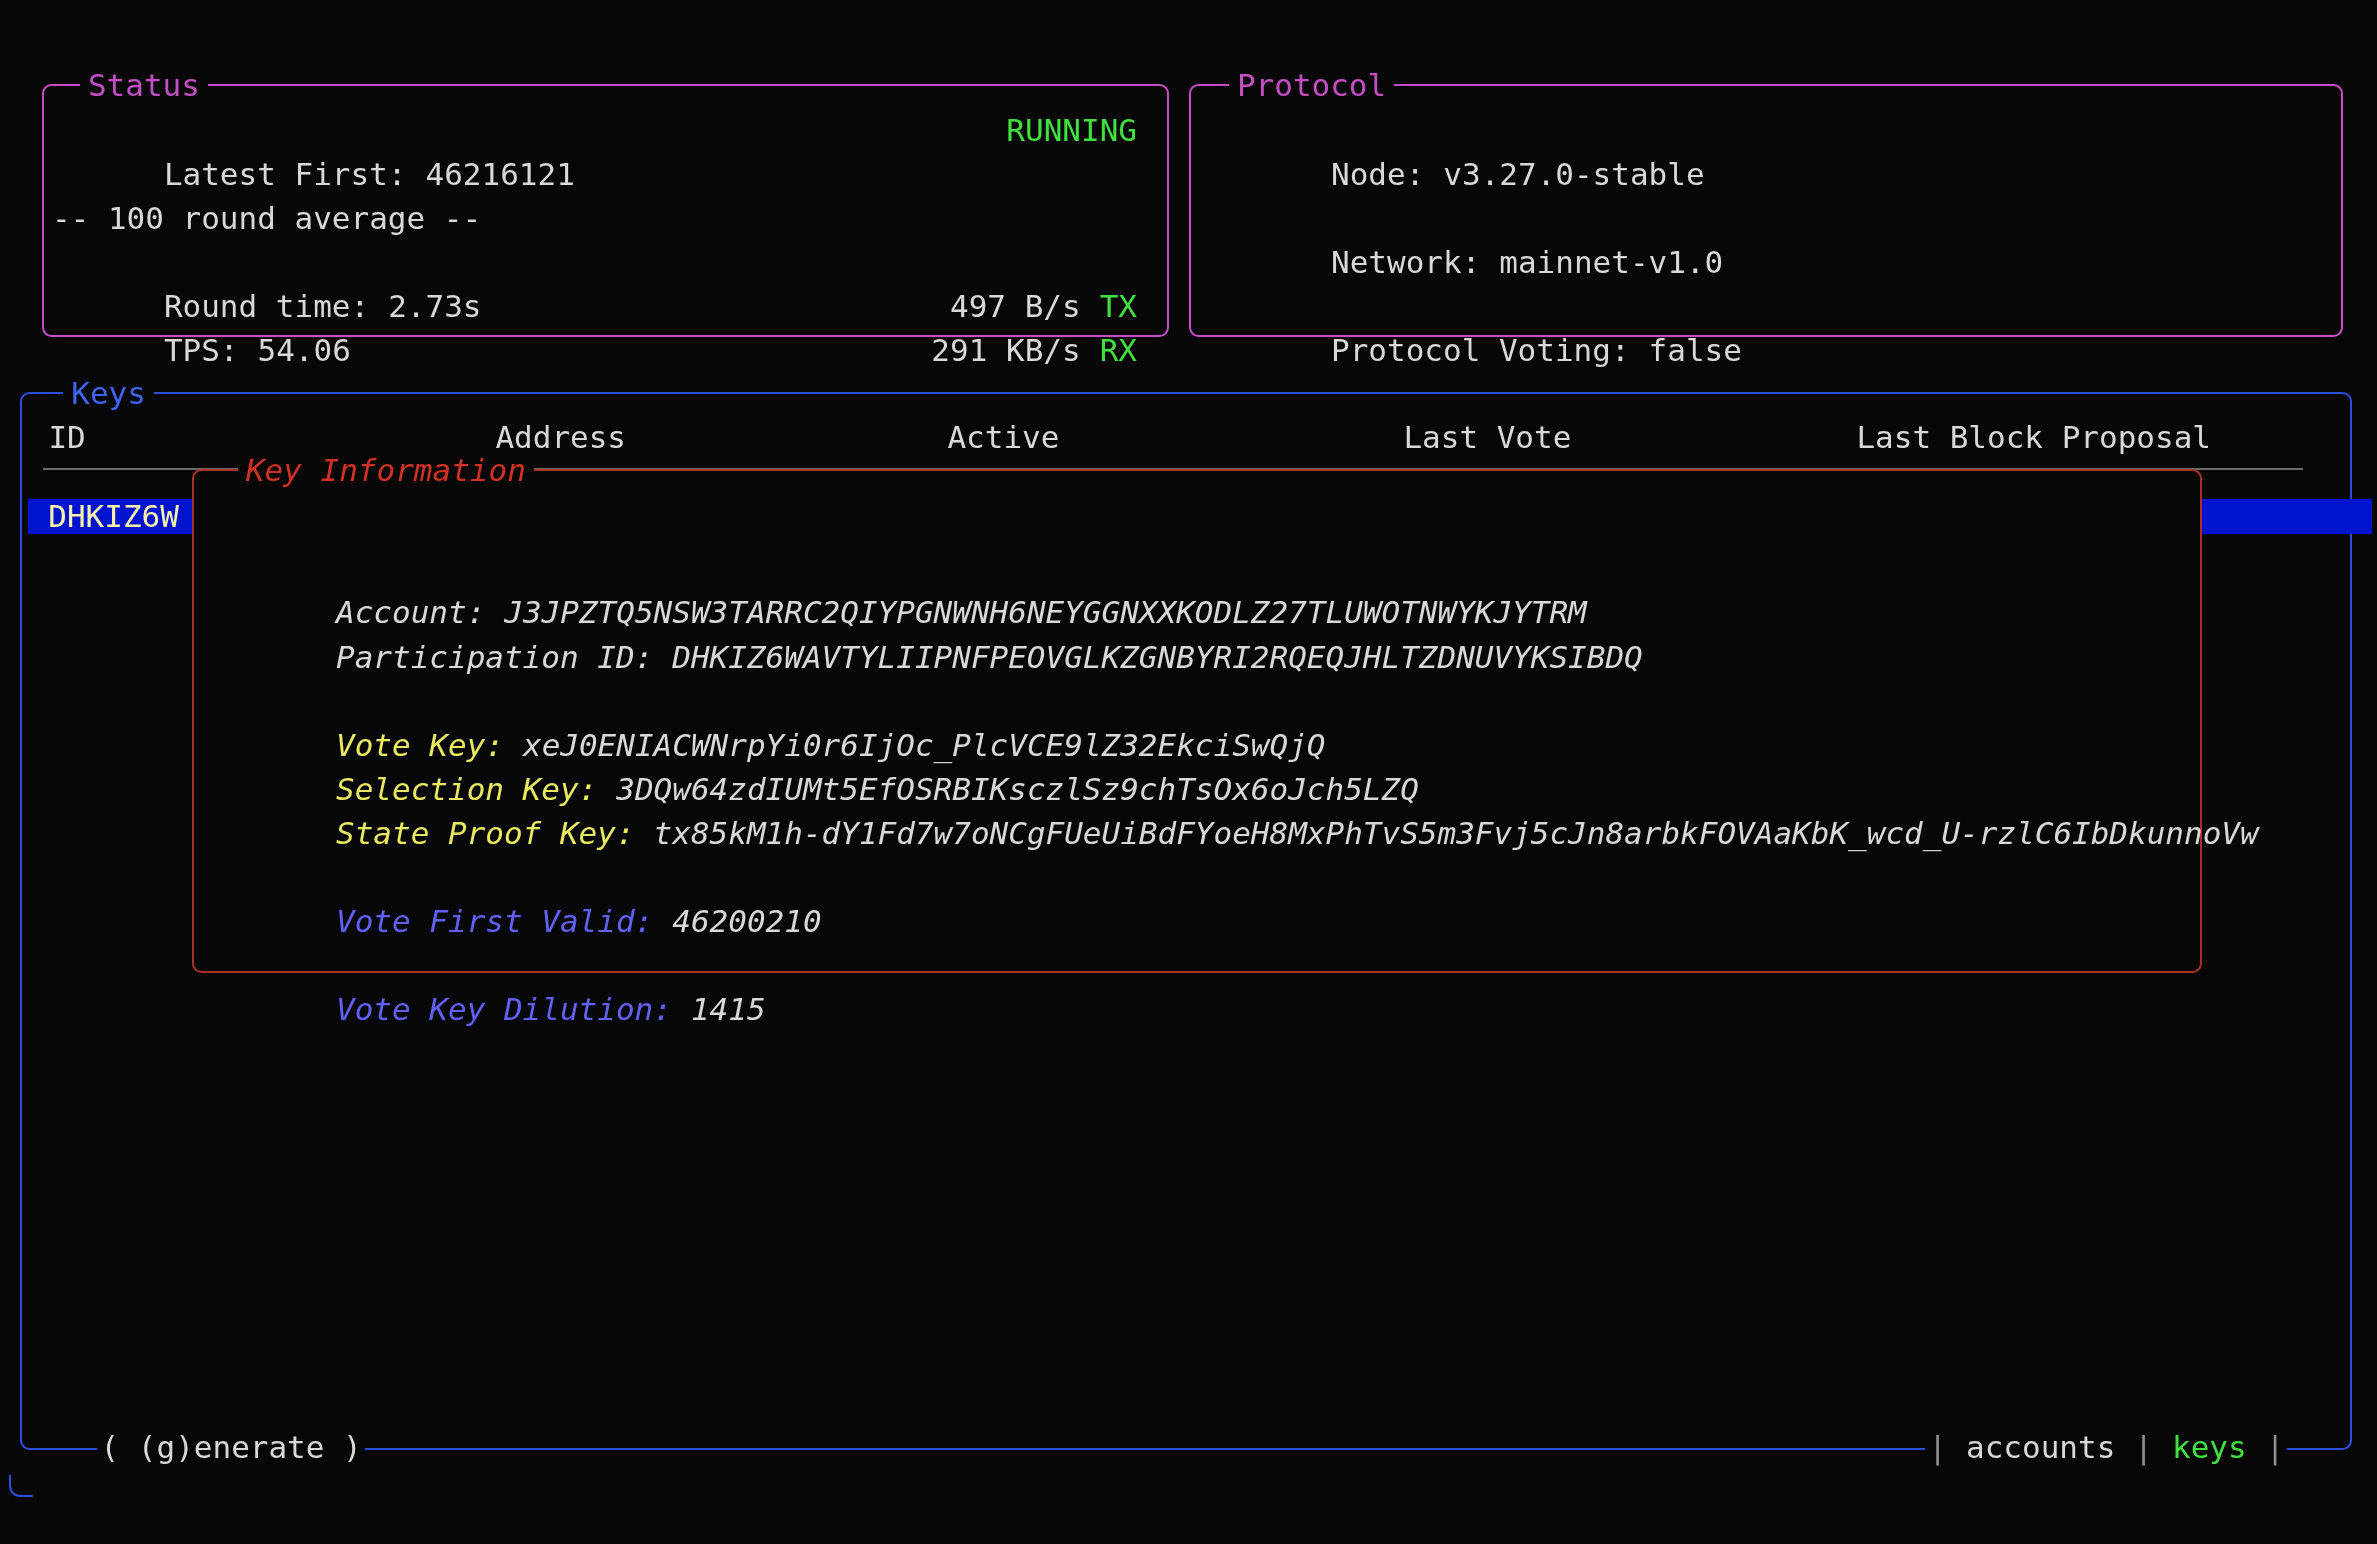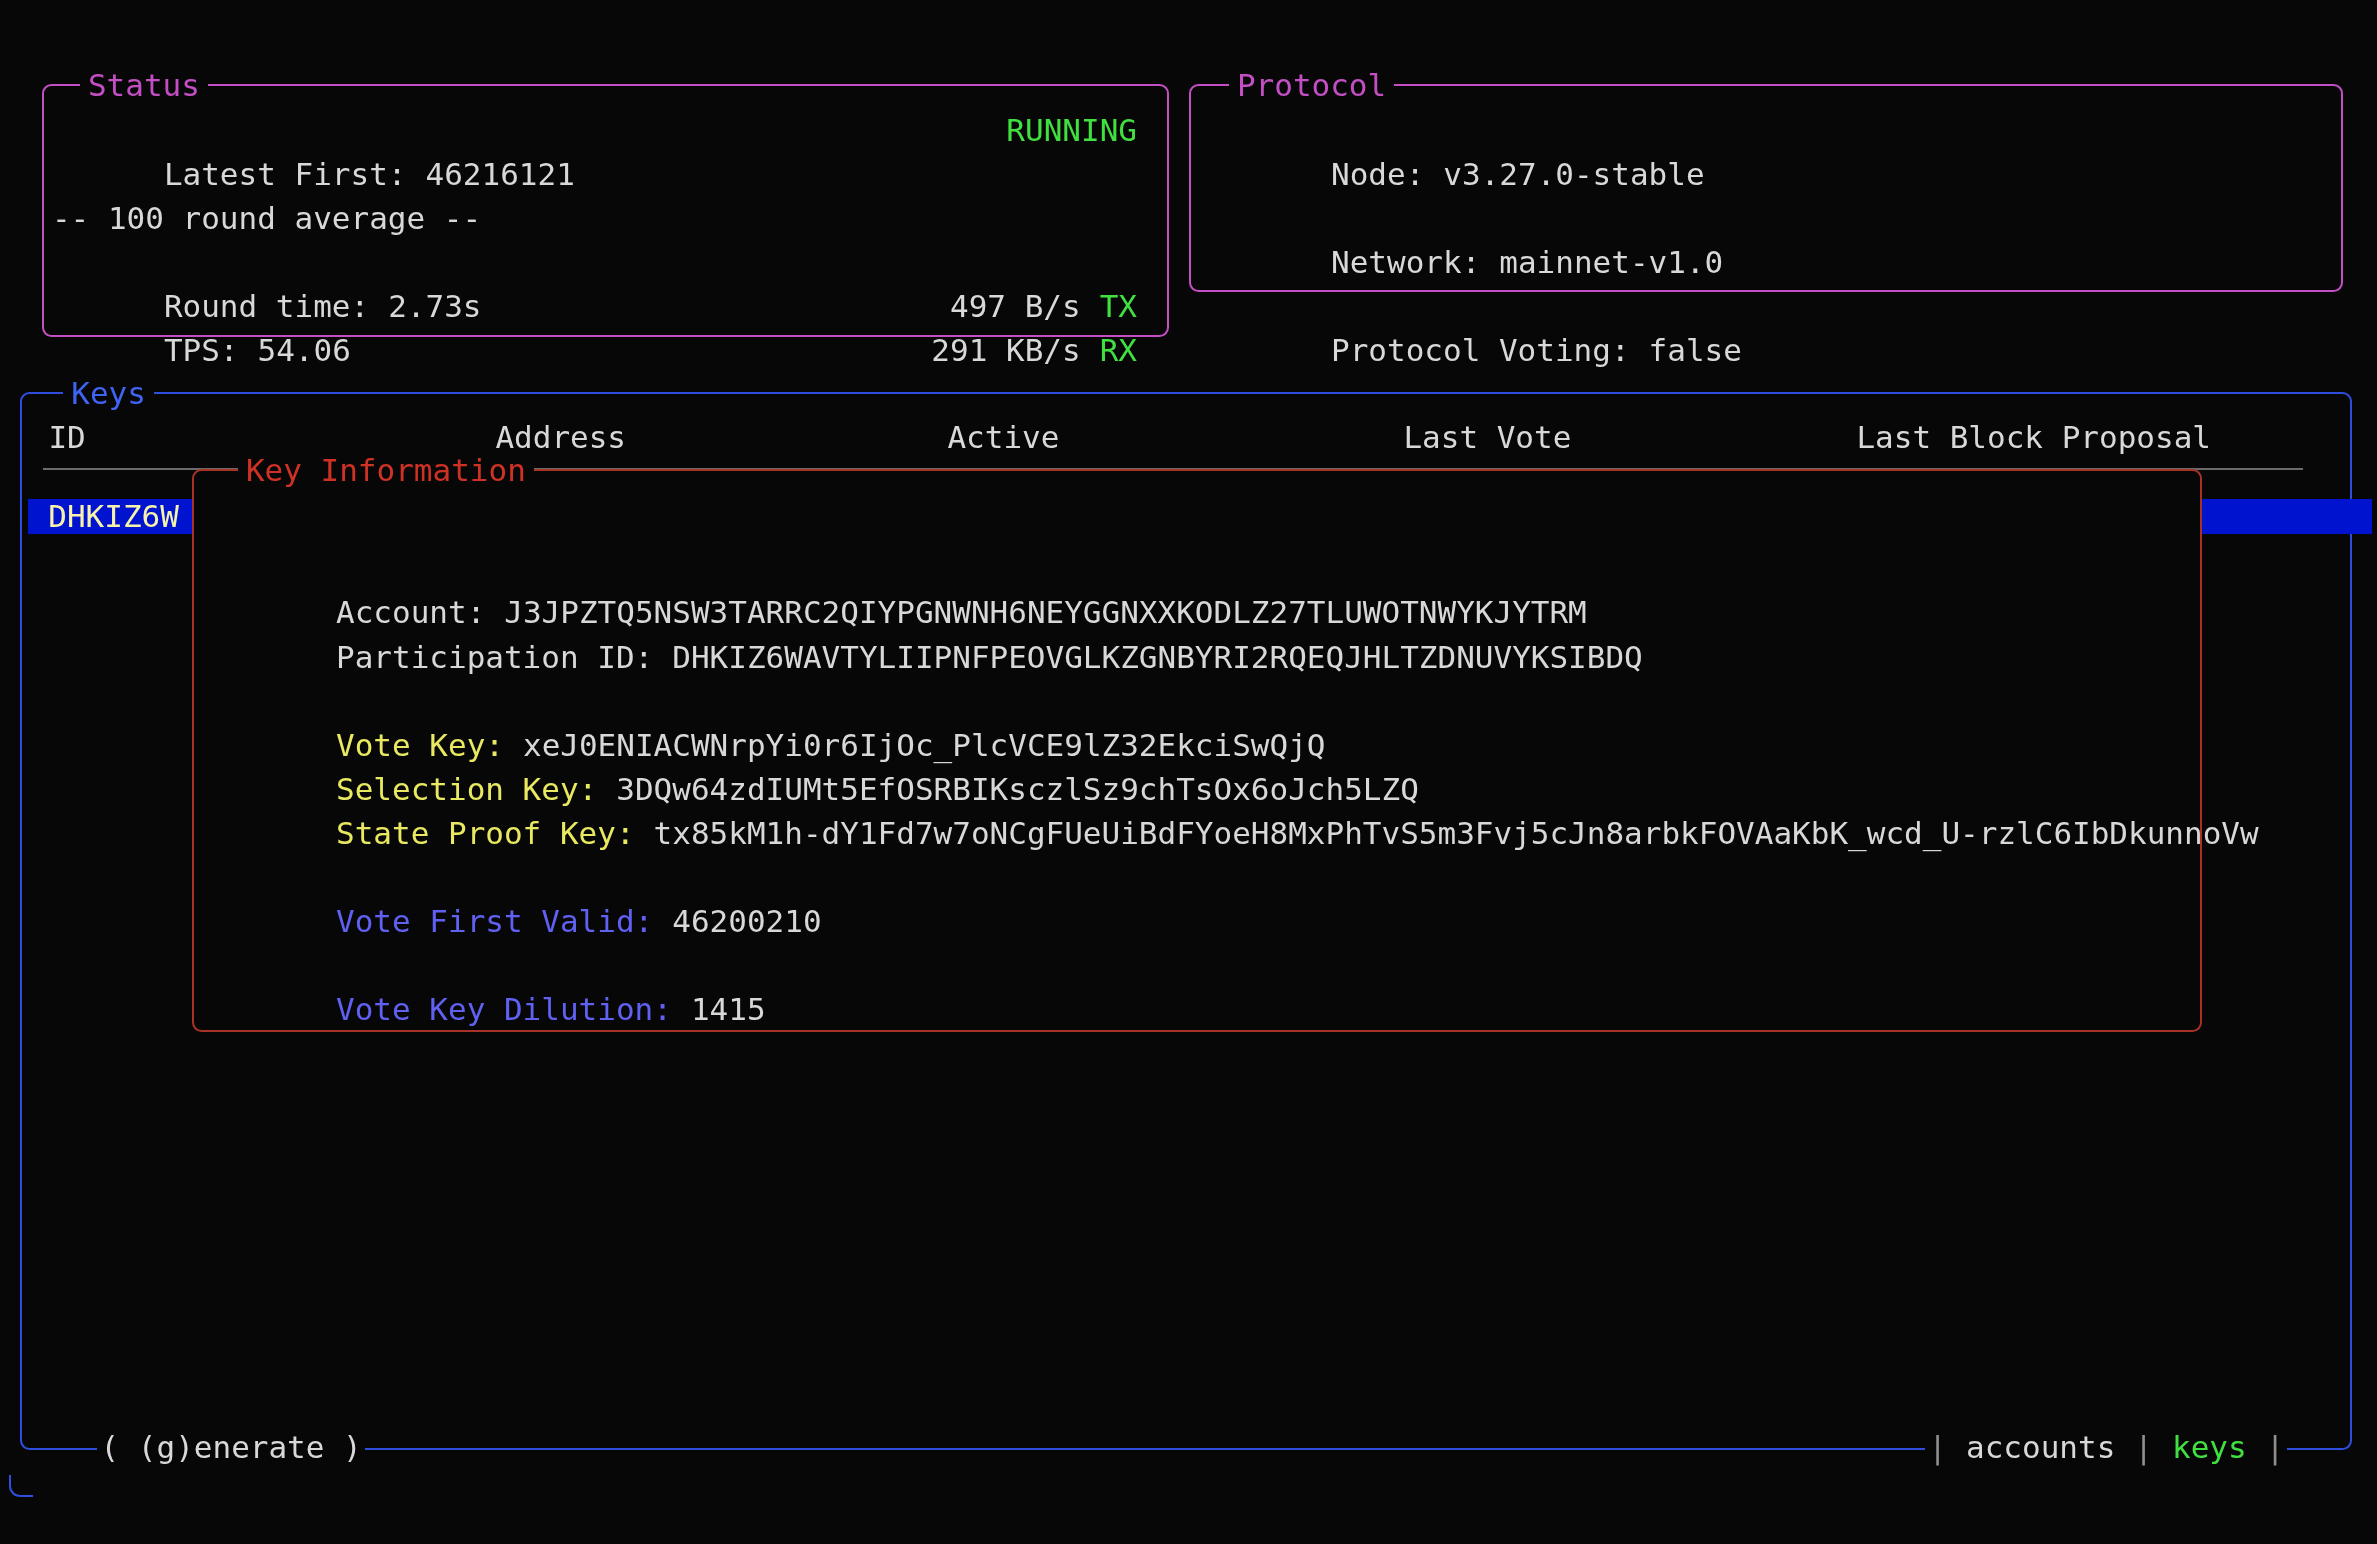--- a/index.html
+++ b/index.html
@@ -23,42 +23,42 @@
     padding:0 7.9px; white-space:pre;
   }
   .line{position:absolute; line-height:44px; white-space:pre;}
   .line .val{margin-left:19px;}
   .right{text-align:right;}
   .hl-green{color:var(--c-green);}
   .accent-gap{margin-left:19px;}
   
   .status-box{left:42px; top:84px; width:1127px; height:253px; border-color:var(--c-magenta);}
   .status-box .box-title{left:36px; color:var(--c-magenta);}
-  .protocol-box{left:1189px; top:84px; width:1154px; height:208px; border-color:var(--c-magenta);}
+  .protocol-box{left:1189px; top:84px; width:1154px; height:253px; border-color:var(--c-magenta);}
   .protocol-box .box-title{left:38px; color:var(--c-magenta);}
   
   .keys-box{left:20.4px; top:392px; width:2332px; height:1058px; border-color:var(--c-blue);}
   .keys-box .box-title{left:41px; color:var(--c-blue_bright);}
   .th{position:absolute; top:21px; line-height:44px; white-space:pre; color:var(--c-white);}
   .header-divider{position:absolute; left:21px; top:74px; width:2260px; height:2.4px; background:var(--c-divider);}
   .sel-row{
     position:absolute; left:5.5px; top:105px; width:2344px; height:35px;
     background:var(--c-selection_bg); z-index:1;
   }
   .sel-row .cell{position:absolute; left:20.4px; line-height:35px; color:var(--c-selection_text); white-space:pre;}
   .bar-item{position:absolute; line-height:44px; background:var(--c-bg); white-space:pre; padding:0 3.1px;}
   .gen-btn{left:75px; top:1031px; color:var(--c-white); cursor:pointer;}
   .tabs{right:63px; top:1031px; display:flex; gap:19px;}
   .tabs .pipe{color:var(--c-gray);}
   .tabs .tab{color:var(--c-white); cursor:pointer;}
   .tabs .tab.active{color:var(--c-green);}
   
   .modal{
-    position:absolute; left:192px; top:469px; width:2010px; height:563px;
-    border:2.4px solid var(--c-red_border); border-radius:9.4px; background:var(--c-bg); z-index:10;
+    position:absolute; left:192px; top:469px; width:2010px; height:504px;
+    border:2.4px solid var(--c-red_border); border-radius:9.4px; background:var(--c-bg); z-index:10;font-style:italic;
   }
   .modal .box-title{left:44px; color:var(--c-red_title);}
   .modal .line{left:30px;}
   .lbl-white{color:var(--c-white);}
   .lbl-yellow{color:var(--c-yellow);}
   .lbl-peri{color:var(--c-periwinkle);text-align:center;}
   .offline-btn{
     position:absolute; right:28px; top:562px; line-height:44px; white-space:pre;
     background:var(--c-bg); padding:0 4.7px; color:var(--c-white); cursor:pointer;
   }

